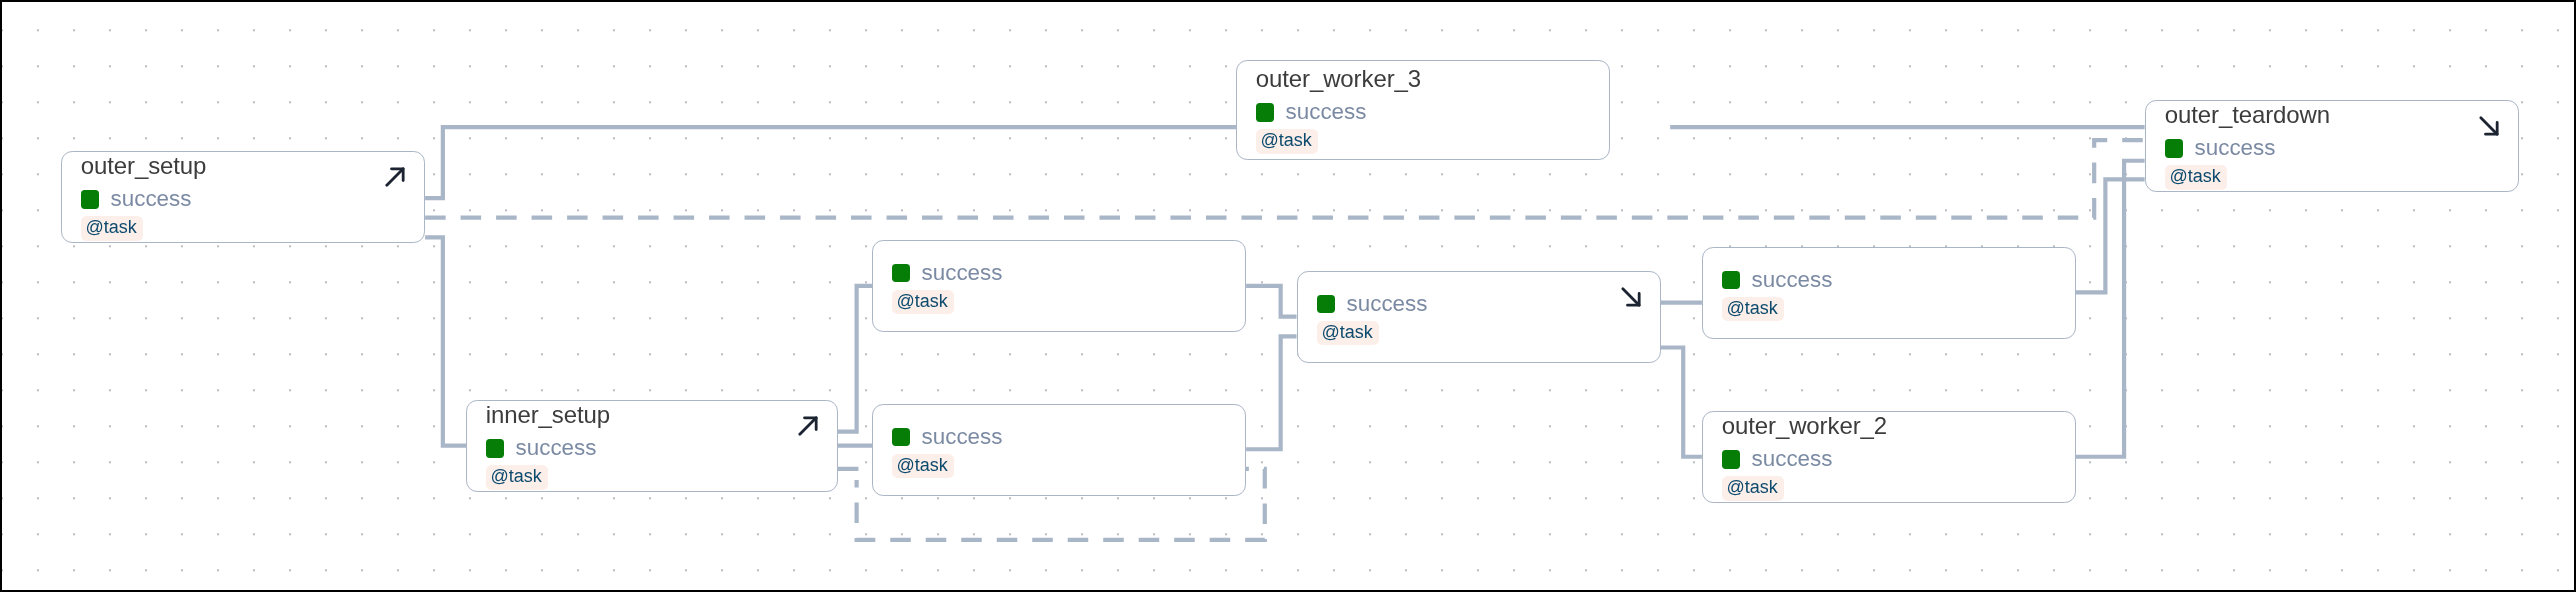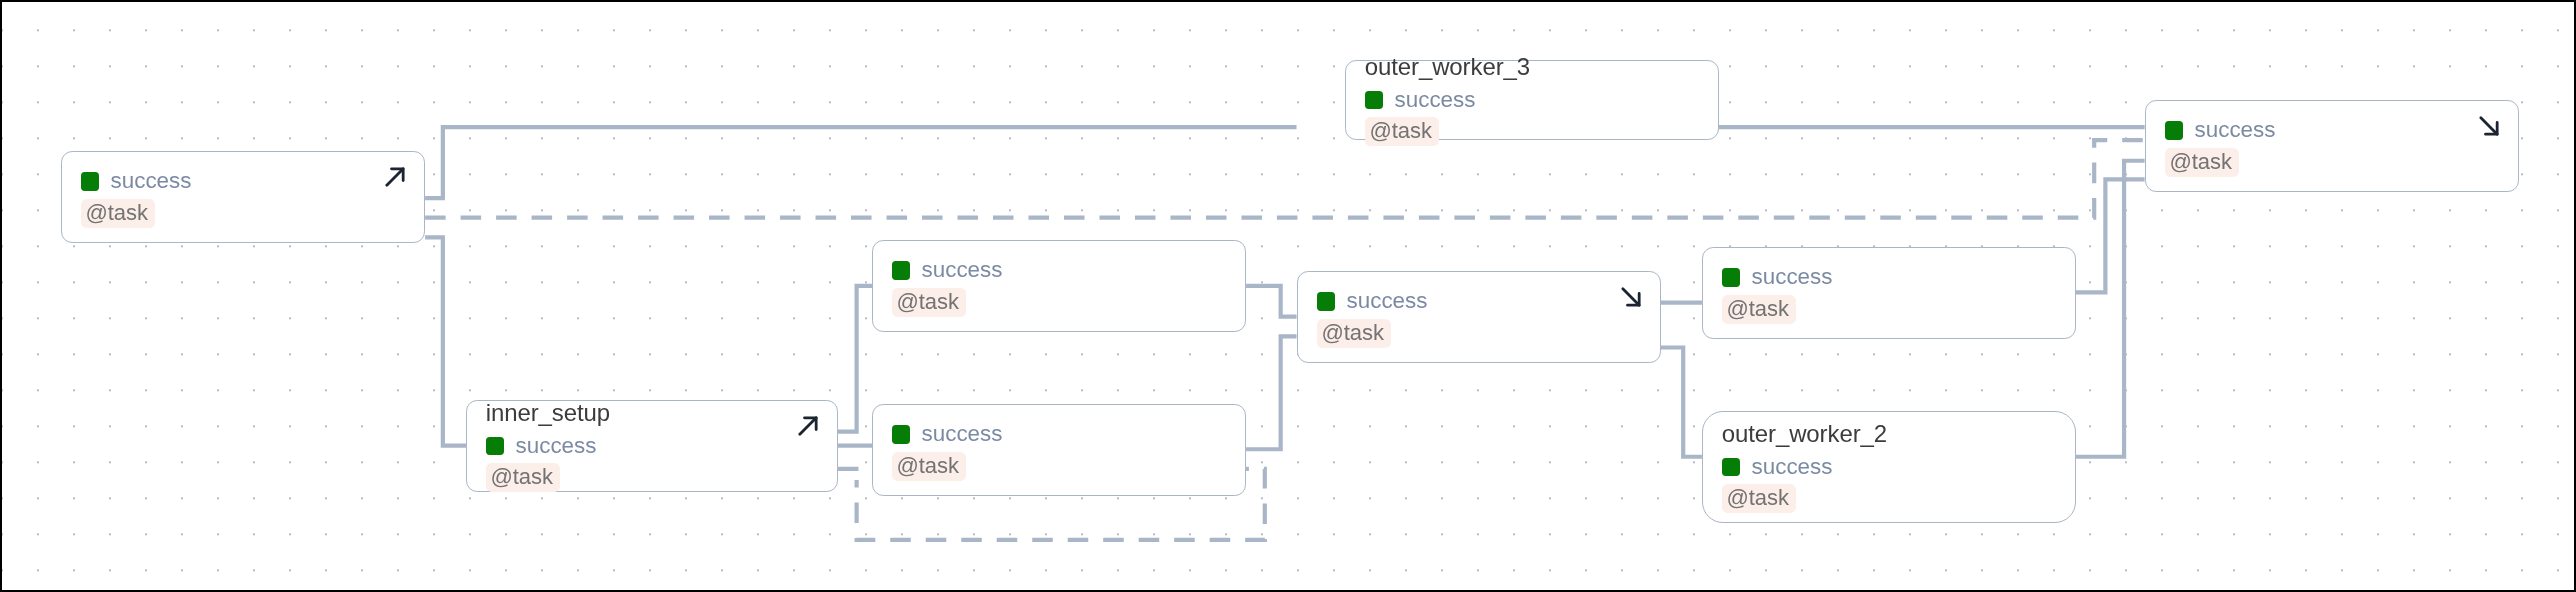--- a/index.html
+++ b/index.html
@@ -58,22 +58,22 @@
     flex: 0 0 auto;
   }
   .state-label {
     font-size: 22.4px;
     color: #7b8aa3;
     line-height: 1.1;
     white-space: nowrap;
   }
   .node-badge {
     align-self: flex-start;
-    font-size: 22px;
-    color: #737373;
+    font-size: 18px;
+    color: #0c4a6e;
     background: #fceee8;
     border-radius: 5.6px;
     padding: 0.9px 6.5px 2.8px 4.7px;
     line-height: 1.15;
     white-space: nowrap;
     margin-top: 0.9px;
     text-align: center;
   }
   .node-arrow {
     position: absolute;
@@ -102,41 +102,43 @@
       <path d="M 895 500 L 1352 500 L 1352 576 L 915 576 L 915 512" fill="none" stroke="#a9b6c8" stroke-width="4.5" stroke-linecap="butt" stroke-linejoin="miter" stroke-dasharray="22 16"></path>
       <path d="M 1332 304 L 1369 304 L 1369 337 L 1386 337" fill="none" stroke="#a9b6c8" stroke-width="4.5" stroke-linecap="butt" stroke-linejoin="miter"></path>
       <path d="M 1332 479 L 1369 479 L 1369 358 L 1386 358" fill="none" stroke="#a9b6c8" stroke-width="4.5" stroke-linecap="butt" stroke-linejoin="miter"></path>
       <path d="M 1776 322 L 1820 322" fill="none" stroke="#a9b6c8" stroke-width="4.5" stroke-linecap="butt" stroke-linejoin="miter"></path>
       <path d="M 1776 370 L 1800 370 L 1800 487 L 1820 487" fill="none" stroke="#a9b6c8" stroke-width="4.5" stroke-linecap="butt" stroke-linejoin="miter"></path>
       <path d="M 2220 311 L 2252 311 L 2252 190 L 2294 190" fill="none" stroke="#a9b6c8" stroke-width="4.5" stroke-linecap="butt" stroke-linejoin="miter"></path>
       <path d="M 2220 487 L 2272 487 L 2272 170 L 2294 170" fill="none" stroke="#a9b6c8" stroke-width="4.5" stroke-linecap="butt" stroke-linejoin="miter"></path>
     </svg>
 
 <div class="node" style="left: 59px; top: 149px; width: 364px; height: 92px;">
+      <div class="node-title">outer_setup</div>
       <div class="node-state-row">
         <span class="state-swatch" style="background: rgb(6, 125, 6);"></span>
         <span class="state-label">success</span>
       </div>
       <div class="node-badge" style="background: rgb(252, 238, 232);">@task</div>
       <div class="node-arrow">
         <svg width="28" height="28" viewBox="0 0 24 24" fill="none" stroke="currentColor" stroke-width="2.4" stroke-linecap="round" stroke-linejoin="round">
           <line x1="5" y1="19" x2="19" y2="5"></line>
           <polyline points="9 5 19 5 19 15"></polyline>
         </svg>
       </div>
     </div>
-    <div class="node" style="left: 1343px; top: 58px; width: 374px; height: 80px;">
+    <div class="node" style="left: 1234px; top: 58px; width: 374px; height: 100px;">
       <div class="node-title">outer_worker_3</div>
       <div class="node-state-row">
         <span class="state-swatch" style="background: rgb(6, 125, 6);"></span>
         <span class="state-label">success</span>
       </div>
       <div class="node-badge" style="background: rgb(252, 238, 232);">@task</div>
     </div>
     <div class="node" style="left: 2143px; top: 98px; width: 374px; height: 92px;">
+      <div class="node-title">outer_teardown</div>
       <div class="node-state-row">
         <span class="state-swatch" style="background: rgb(6, 125, 6);"></span>
         <span class="state-label">success</span>
       </div>
       <div class="node-badge" style="background: rgb(252, 238, 232);">@task</div>
       <div class="node-arrow">
         <svg width="28" height="28" viewBox="0 0 24 24" fill="none" stroke="currentColor" stroke-width="2.4" stroke-linecap="round" stroke-linejoin="round">
           <line x1="5" y1="5" x2="19" y2="19"></line>
           <polyline points="19 9 19 19 9 19"></polyline>
         </svg>
@@ -183,21 +185,21 @@
         </svg>
       </div>
     </div>
     <div class="node" style="left: 870px; top: 402px; width: 374px; height: 92px;">
       <div class="node-state-row">
         <span class="state-swatch" style="background: rgb(6, 125, 6);"></span>
         <span class="state-label">success</span>
       </div>
       <div class="node-badge" style="background: rgb(252, 238, 232);">@task</div>
     </div>
-    <div class="node" style="left: 1700px; top: 409px; width: 374px; height: 112px; border-radius: 21px;">
+    <div class="node" style="left: 1700px; top: 409px; width: 374px; height: 92px;">
       <div class="node-title">outer_worker_2</div>
       <div class="node-state-row">
         <span class="state-swatch" style="background: rgb(6, 125, 6);"></span>
         <span class="state-label">success</span>
       </div>
       <div class="node-badge" style="background: rgb(252, 238, 232);">@task</div>
     </div>
   </div>
 
 

